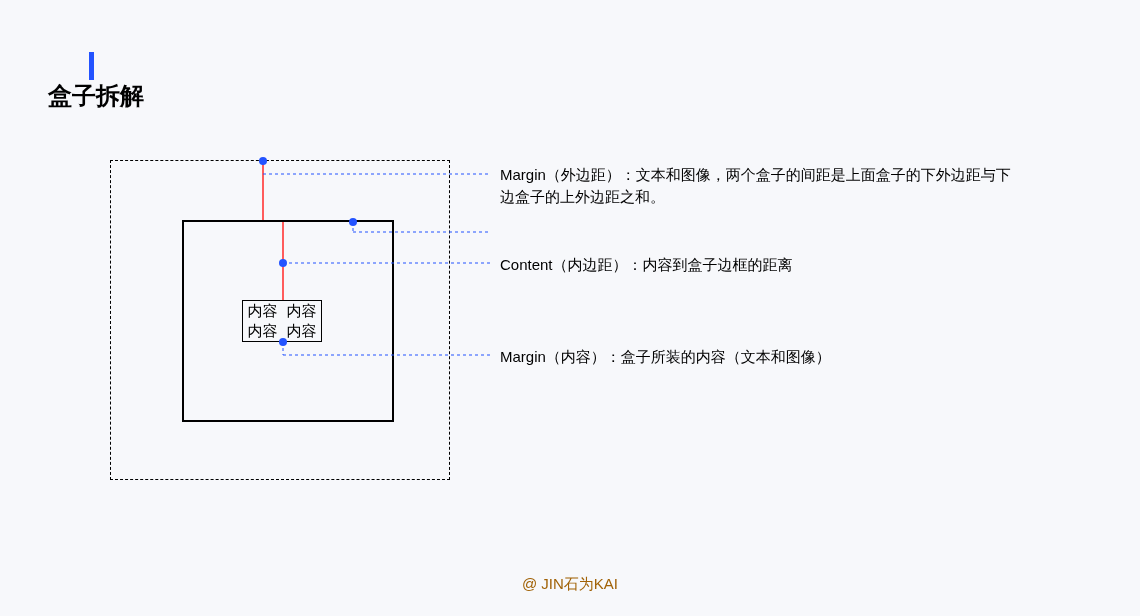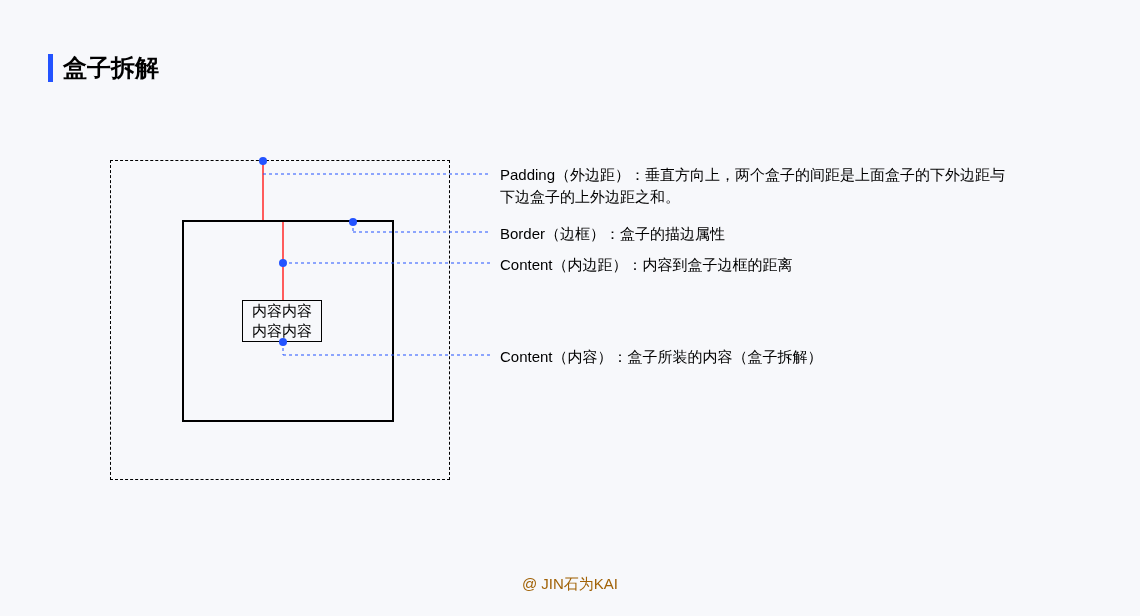--- a/index.html
+++ b/index.html
@@ -13,20 +13,21 @@
       background: #f7f8fb;
       font-family: -apple-system, "PingFang SC", "Microsoft YaHei", sans-serif;
       position: relative;
     }
     .header {
       position: absolute;
       top: 52px;
       left: 48px;
       display: flex;
       align-items: center;
+      flex-direction: column;
     }
     .header-bar {
       width: 5px;
       height: 28px;
       background: #2353ff;
       margin-right: 10px;
     }
     .header-title {
       font-size: 24px;
       font-weight: 600;
@@ -59,21 +60,21 @@
       position: absolute;
       top: 140px;
       left: 132px;
       width: 80px;
       height: 42px;
       border: 1px solid #000;
       text-align: center;
       font-size: 15px;
       line-height: 20px;
       display: flex;
-      flex-direction: column;
+      flex-direction: row;
       justify-content: center;
     }
     
     .red-line-1 {
       position: absolute;
       top: 0;
       left: 152px;
       width: 2px;
       height: 60px;
       background: #ff5c5c;
@@ -153,20 +154,19 @@
 
     <line x1="173" y1="182" x2="173" y2="195" stroke="#2353ff" stroke-width="1" stroke-dasharray="3,3"></line>
     <line x1="173" y1="195" x2="380" y2="195" stroke="#2353ff" stroke-width="1" stroke-dasharray="3,3"></line>
   </svg>
 
   <div class="dot" style="top:1px;left:153px"></div>
   <div class="dot" style="top:62px;left:243px"></div>
   <div class="dot" style="top:103px;left:173px"></div>
   <div class="dot" style="top:182px;left:173px"></div>
 
-  <div class="label" style="top:4px">Padding（外边距）：垂直方向上，两个盒子的间距是上面盒子的下外边距与下边盒子的上外边距之和。</div>
-  <div class="label" style="top:63px">Border（边框）：盒子的描边属性</div>
+  <div class="label" style="top:4px">Margin（外边距）：文本和图像，两个盒子的间距是上面盒子的下外边距与下边盒子的上外边距之和。</div>
   <div class="label" style="top:94px">Content（内边距）：内容到盒子边框的距离</div>
-  <div class="label" style="top:186px">Content（内容）：盒子所装的内容（盒子拆解）</div>
+  <div class="label" style="top:186px">Margin（内容）：盒子所装的内容（文本和图像）</div>
 
 </div>
 
 <div class="footer">@ JIN石为KAI</div>
 
 </body></html>

